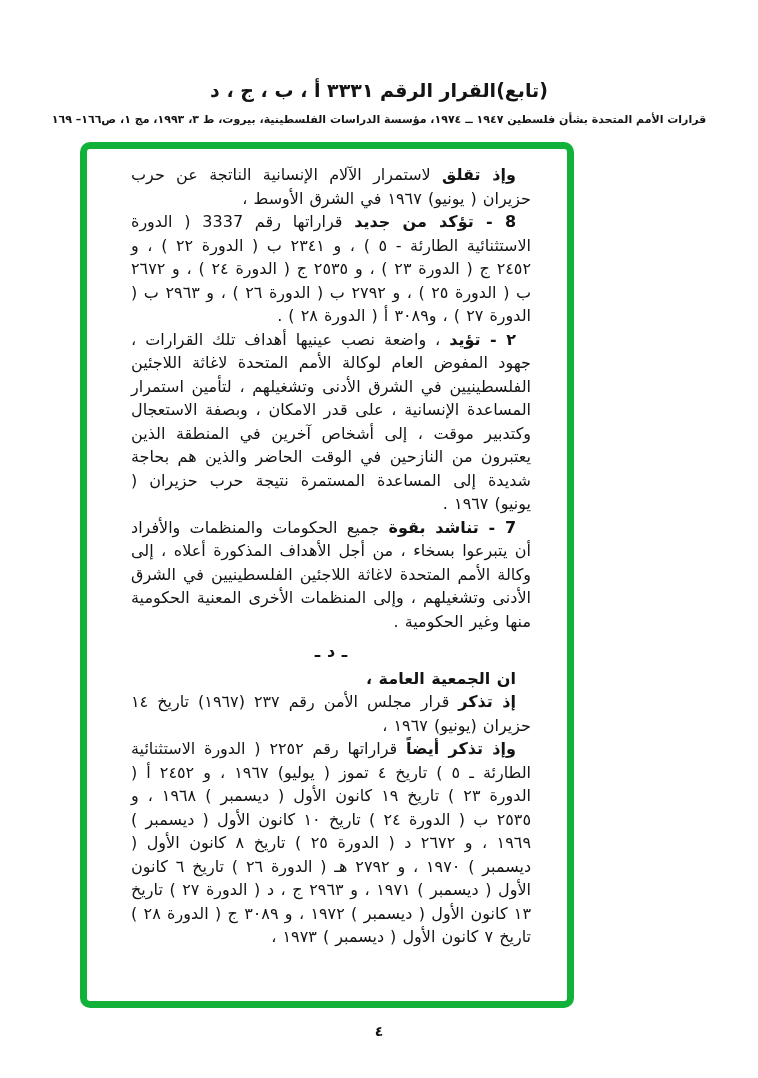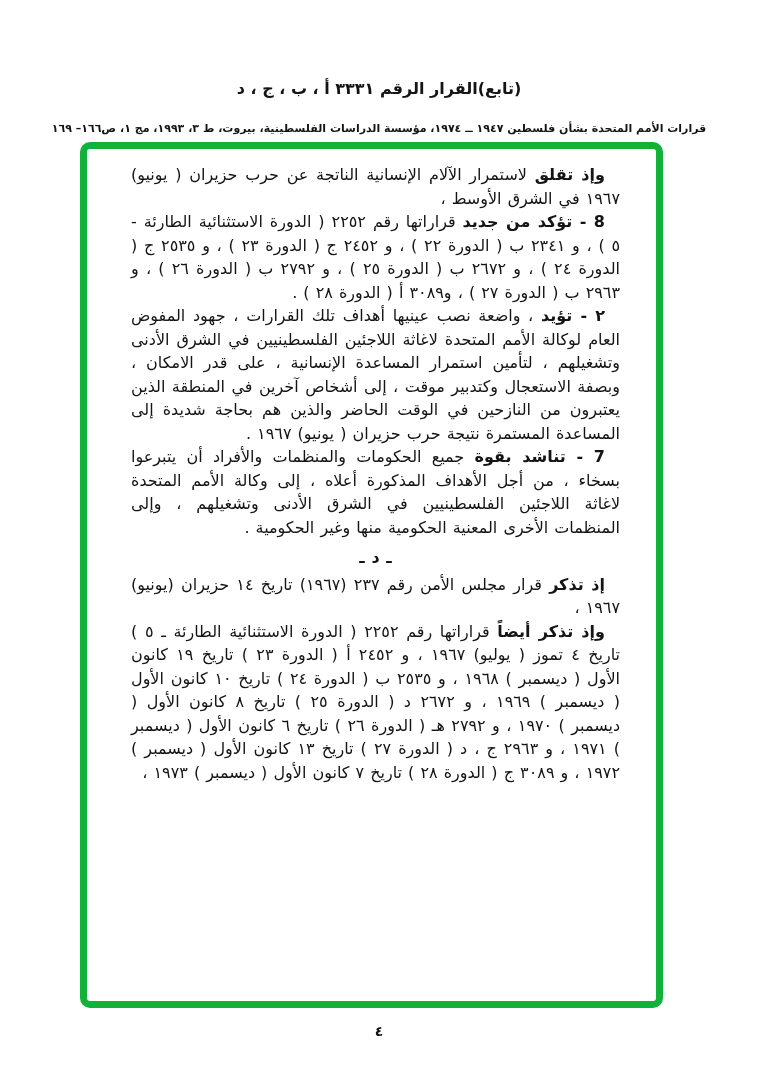--- a/index.html
+++ b/index.html
@@ -18,37 +18,37 @@
   
   .doc-header {
     position: absolute;
     top: 79px;
     left: 0;
     width: 758px;
     text-align: center;
     direction: rtl;
   }
   .doc-title {
-    font-size: 16px;
+    font-size: 19px;
     font-weight: bold;
-    margin: 0 0 24px 0;
+    margin: 0 0 12px 0;
     letter-spacing: 0.2px;
   }
   .doc-citation {
     font-size: 11px;
     font-weight: bold;
     margin: 0;
     white-space: nowrap;
   }
   
   .text-frame {
     position: absolute;
     left: 80px;
     top: 142px;
-    width: 583px;
+    width: 494px;
     height: 866px;
     box-sizing: border-box;
     border: 7px solid #12b23a;
     border-radius: 10px;
     padding: 14px 36px 0 44px;
     direction: rtl;
     text-align: justify;
     text-align-last: right;
     font-size: 16px;
     line-height: 23.5px;
@@ -89,28 +89,29 @@
 
   <header class="doc-header">
     <h1 class="doc-title">(تابع)القرار الرقم ٣٣٣١ أ ، ب ، ج ، د</h1>
     <div class="doc-citation">قرارات الأمم المتحدة بشأن فلسطين ١٩٤٧ ــ ١٩٧٤، مؤسسة الدراسات الفلسطينية، بيروت، ط ٣، ١٩٩٣، مج ١، ص١٦٦– ١٦٩</div>
   </header>
 
   <section class="text-frame" style="border-color: rgb(18, 178, 58);">
 
     <p><span class="lead">وإذ تقلق</span><span> لاستمرار الآلام الإنسانية الناتجة عن حرب حزيران ( يونيو) ١٩٦٧ في الشرق الأوسط ،</span></p>
 
-    <p><span class="lead">8 - تؤكد من جديد</span><span> قراراتها رقم ٢٢٥٢ ( الدورة الاستثنائية الطارئة - ٥ ) ، و ٢٣٤١ ب ( الدورة ٢٢ ) ، و ٢٤٥٢ ج ( الدورة ٢٣ ) ، و ٢٥٣٥ ج ( الدورة ٢٤ ) ، و ٢٦٧٢ ب ( الدورة ٢٥ ) ، و ٢٧٩٢ ب ( الدورة ٢٦ ) ، و ٢٩٦٣ ب ( الدورة ٢٧ ) ، و٣٠٨٩ أ ( الدورة ٢٨ ) .</span></p>
+    <p><span class="lead">8 - تؤكد من جديد</span><span> قراراتها رقم 3337 ( الدورة الاستثنائية الطارئة - ٥ ) ، و ٢٣٤١ ب ( الدورة ٢٢ ) ، و ٢٤٥٢ ج ( الدورة ٢٣ ) ، و ٢٥٣٥ ج ( الدورة ٢٤ ) ، و ٢٦٧٢ ب ( الدورة ٢٥ ) ، و ٢٧٩٢ ب ( الدورة ٢٦ ) ، و ٢٩٦٣ ب ( الدورة ٢٧ ) ، و٣٠٨٩ أ ( الدورة ٢٨ ) .</span></p>
 
     <p><span class="lead">٢ - تؤيد</span><span> ، واضعة نصب عينيها أهداف تلك القرارات ، جهود المفوض العام لوكالة الأمم المتحدة لاغاثة اللاجئين الفلسطينيين في الشرق الأدنى وتشغيلهم ، لتأمين استمرار المساعدة الإنسانية ، على قدر الامكان ، وبصفة الاستعجال وكتدبير موقت ، إلى أشخاص آخرين في المنطقة الذين يعتبرون من النازحين في الوقت الحاضر والذين هم بحاجة شديدة إلى المساعدة المستمرة نتيجة حرب حزيران ( يونيو) ١٩٦٧ .</span></p>
 
     <p><span class="lead">7 - تناشد بقوة</span><span> جميع الحكومات والمنظمات والأفراد أن يتبرعوا بسخاء ، من أجل الأهداف المذكورة أعلاه ، إلى وكالة الأمم المتحدة لاغاثة اللاجئين الفلسطينيين في الشرق الأدنى وتشغيلهم ، وإلى المنظمات الأخرى المعنية الحكومية منها وغير الحكومية .</span></p>
 
     <div class="section-divider">ـ د ـ</div>
 
+    <p class="section-heading">ان الجمعية العامة ،</p>
 
     <p><span class="lead">إذ تذكر</span><span> قرار مجلس الأمن رقم ٢٣٧ (١٩٦٧) تاريخ ١٤ حزيران (يونيو) ١٩٦٧ ،</span></p>
 
     <p><span class="lead">وإذ تذكر أيضاً</span><span> قراراتها رقم ٢٢٥٢ ( الدورة الاستثنائية الطارئة ـ ٥ ) تاريخ ٤ تموز ( يوليو) ١٩٦٧ ، و ٢٤٥٢ أ ( الدورة ٢٣ ) تاريخ ١٩ كانون الأول ( ديسمبر ) ١٩٦٨ ، و ٢٥٣٥ ب ( الدورة ٢٤ ) تاريخ ١٠ كانون الأول ( ديسمبر ) ١٩٦٩ ، و ٢٦٧٢ د ( الدورة ٢٥ ) تاريخ ٨ كانون الأول ( ديسمبر ) ١٩٧٠ ، و ٢٧٩٢ هـ ( الدورة ٢٦ ) تاريخ ٦ كانون الأول ( ديسمبر ) ١٩٧١ ، و ٢٩٦٣ ج ، د ( الدورة ٢٧ ) تاريخ ١٣ كانون الأول ( ديسمبر ) ١٩٧٢ ، و ٣٠٨٩ ج ( الدورة ٢٨ ) تاريخ ٧ كانون الأول ( ديسمبر ) ١٩٧٣ ،</span></p>
 
   </section>
 
   <footer class="page-number">٤</footer>
 
 </main>

